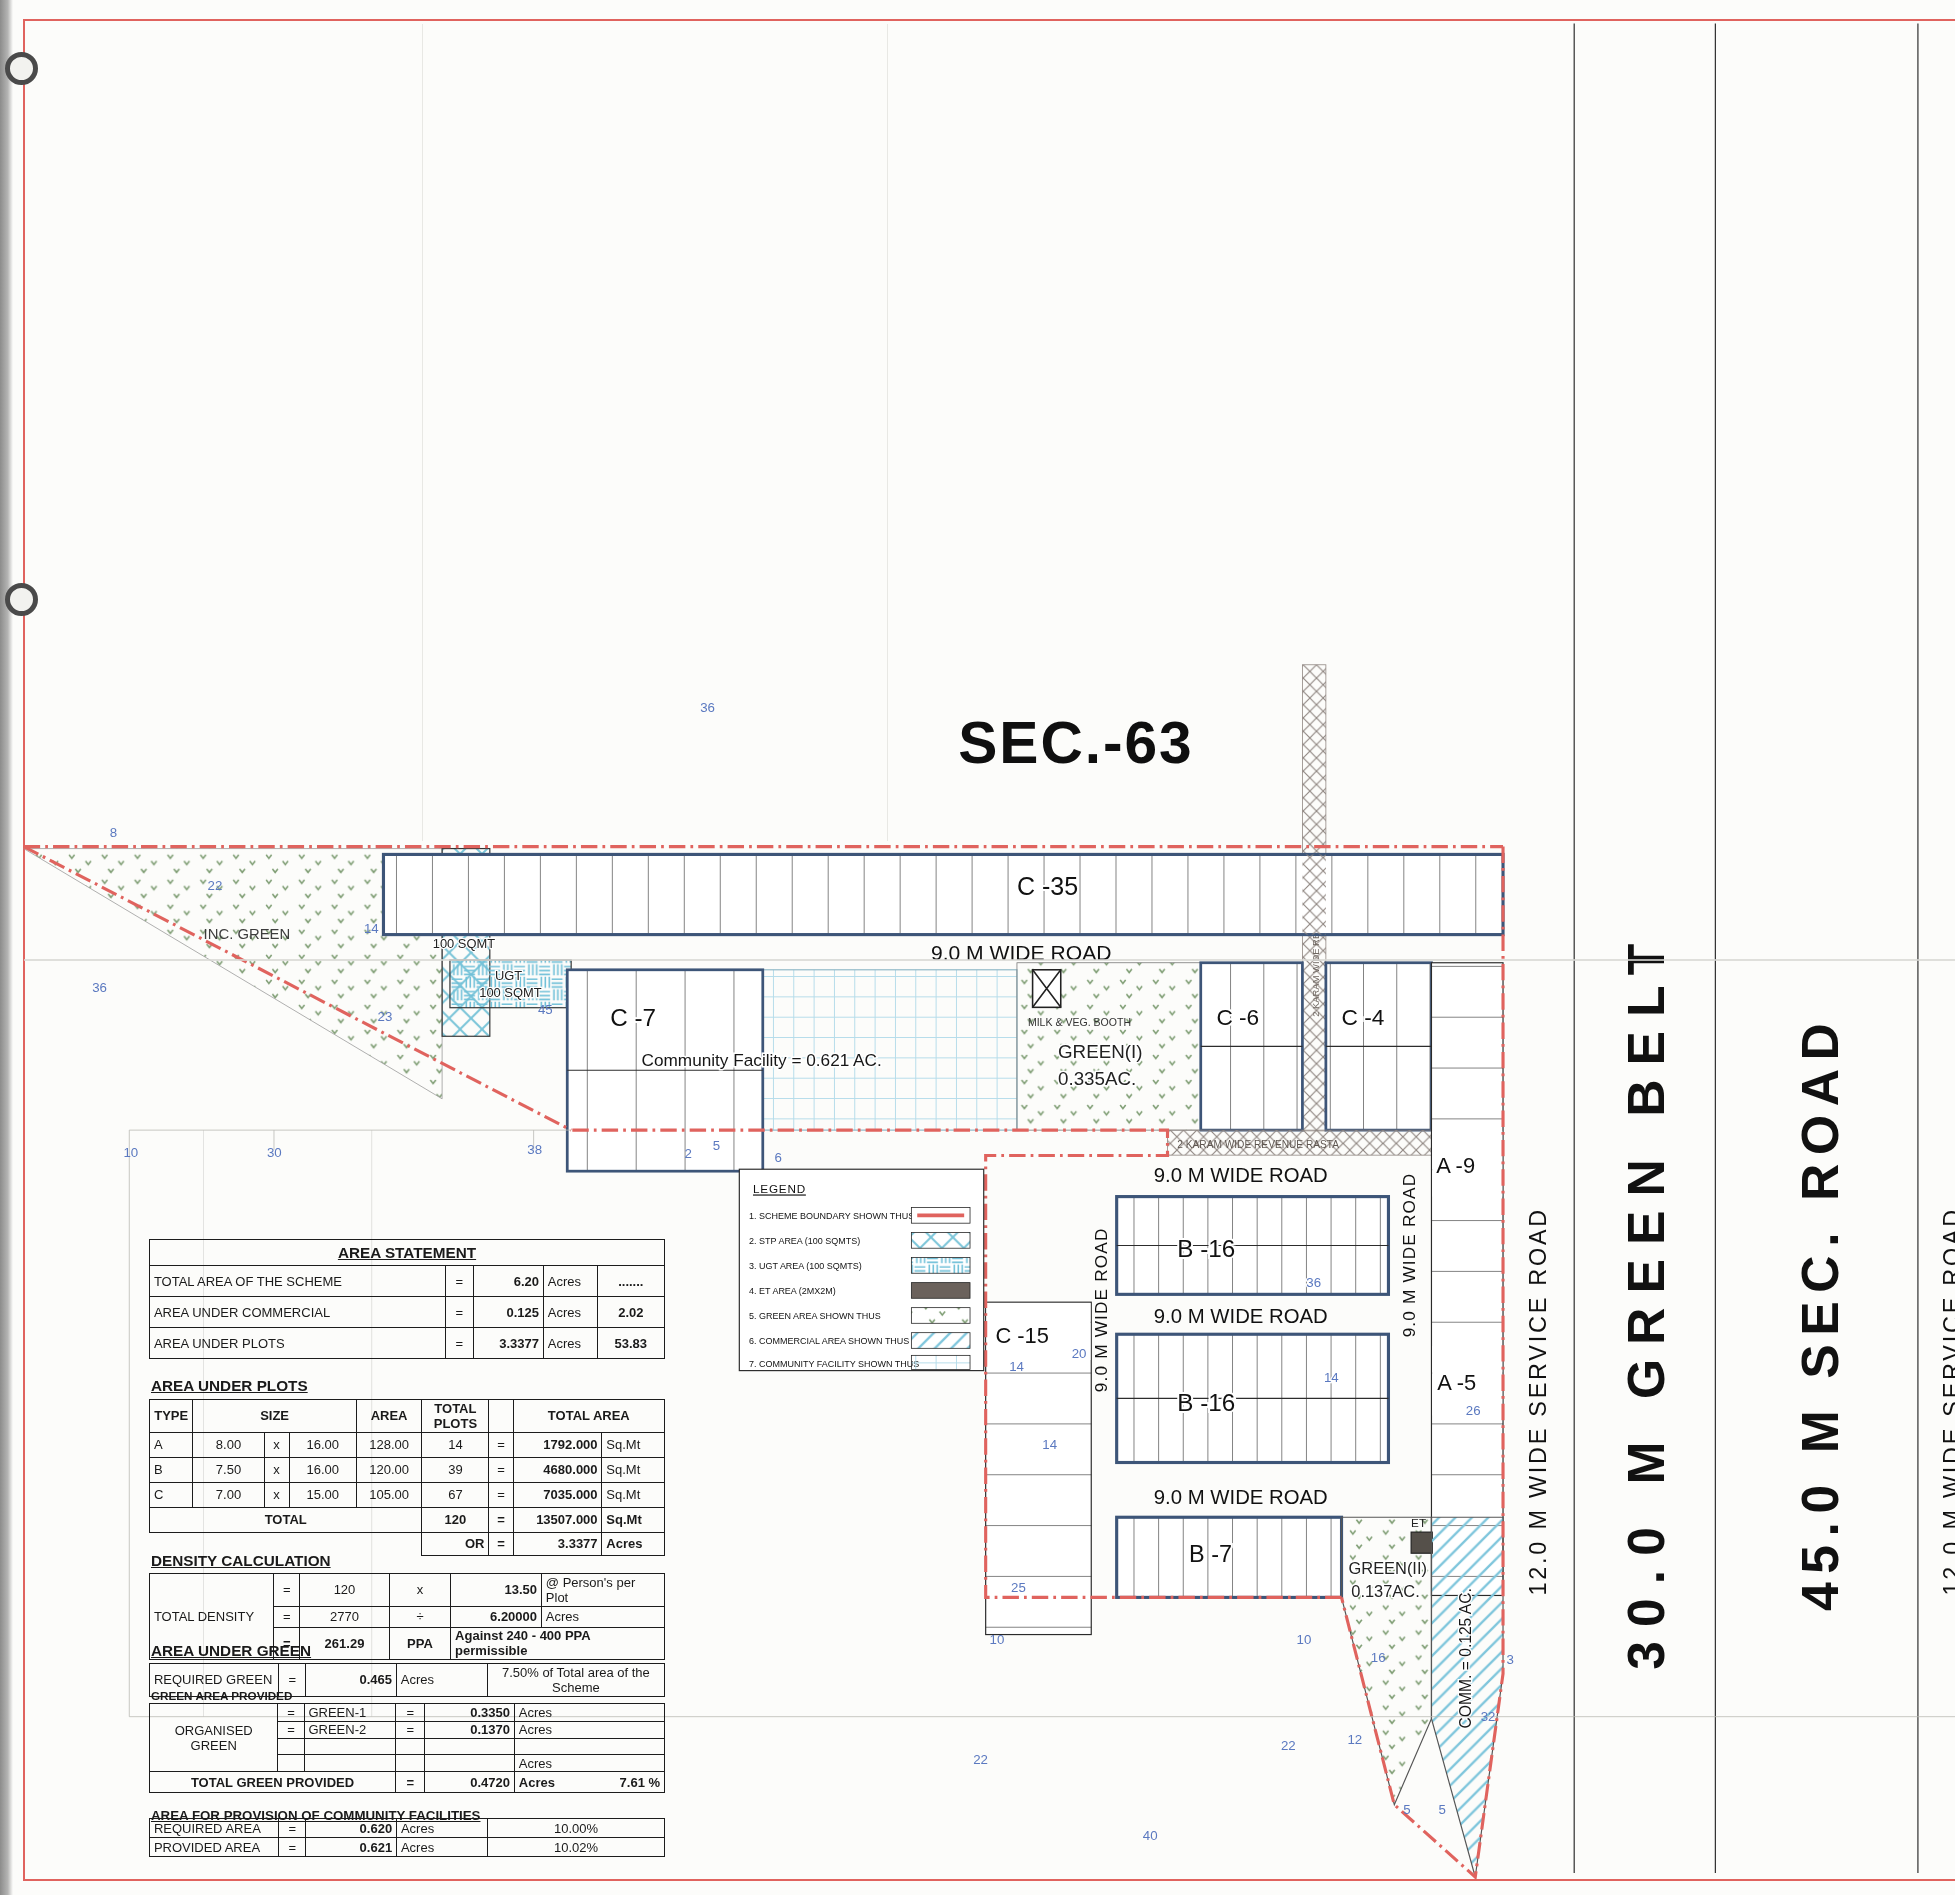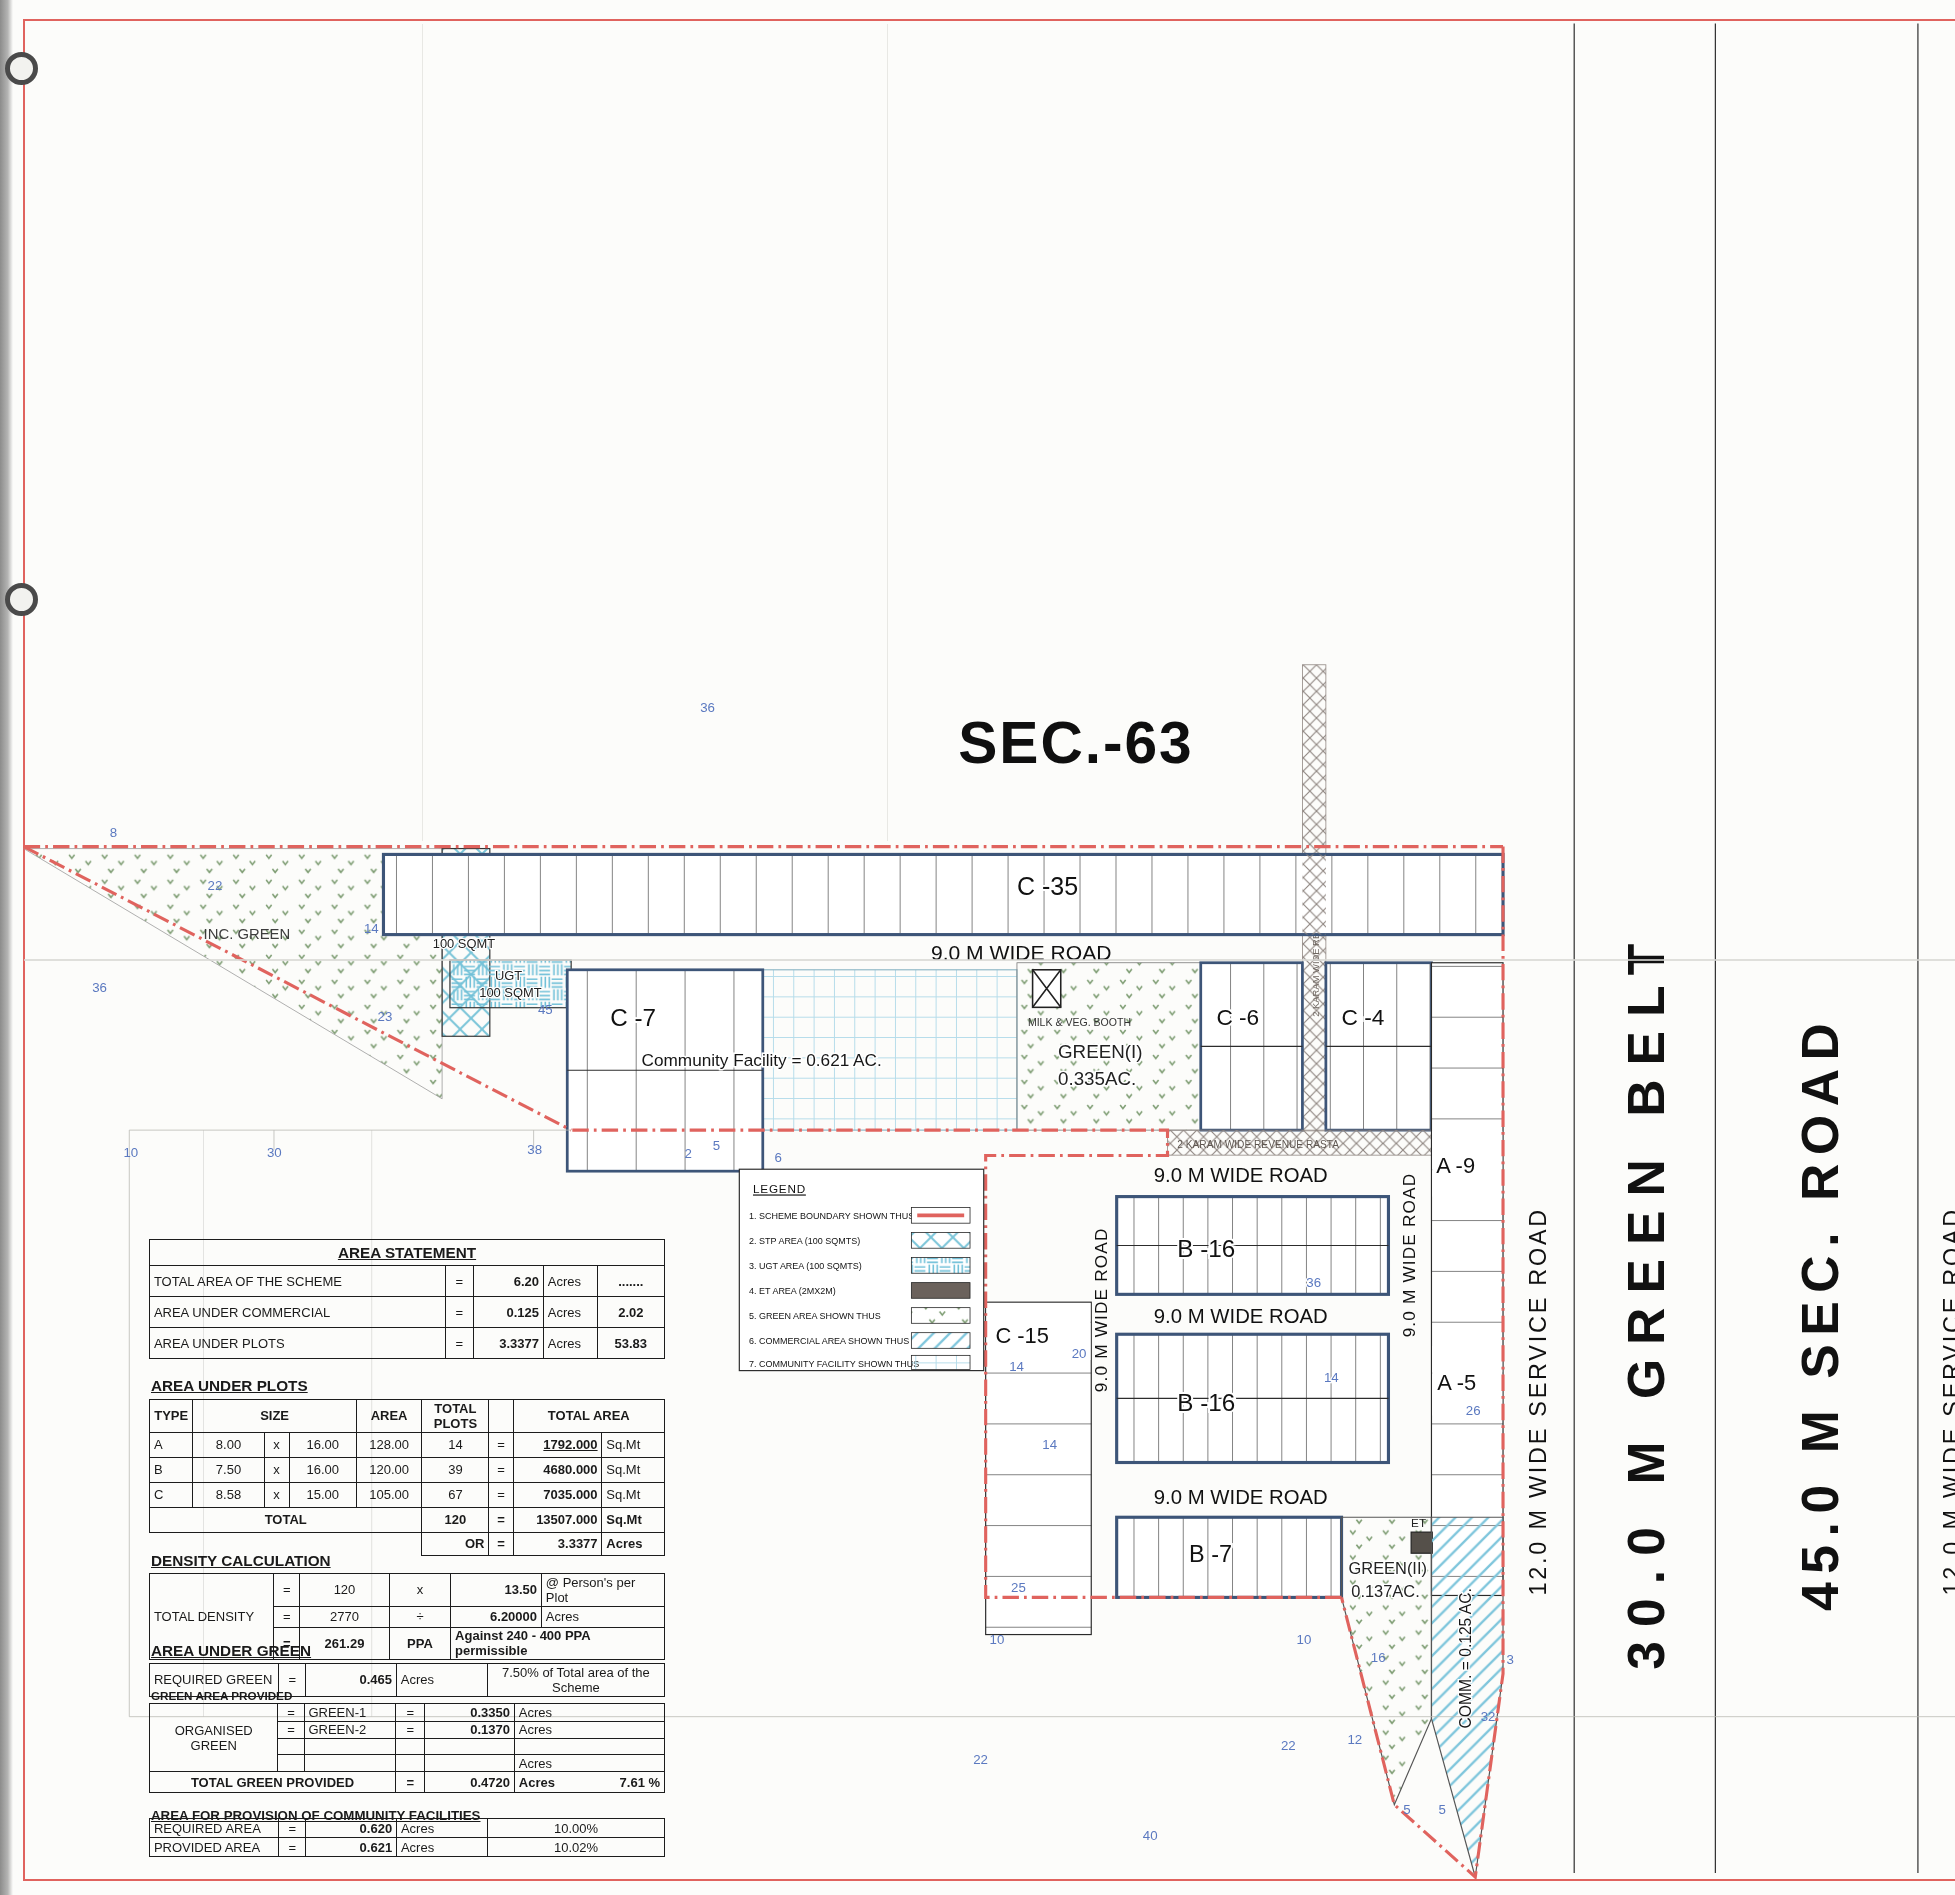--- a/index.html
+++ b/index.html
@@ -297,37 +297,37 @@
         <td colspan="2" class="c">TOTAL AREA</td>
       </tr>
       <tr style="height:25px;">
         <td>A</td>
             <td class="c" style="width:82px;">8.00</td>
         <td class="c" style="width:21.5px;">x</td>
             <td class="c" style="width:72px;">16.00</td>
         <td class="c">128.00</td>
             <td class="c">14</td>
         <td class="c">=</td>
-            <td class="v" style="width:90px;text-decoration:underline;">1792.000</td>
+            <td class="v" style="width:90px;">1792.000</td>
         <td style="width:63px;">Sq.Mt</td>
           </tr>
       <tr style="height:25px;">
         <td>B</td>
             <td class="c">7.50</td>
         <td class="c">x</td>
             <td class="c">16.00</td>
         <td class="c">120.00</td>
             <td class="c">39</td>
         <td class="c">=</td>
             <td class="v">4680.000</td>
         <td>Sq.Mt</td>
           </tr>
       <tr style="height:25px;">
         <td>C</td>
-            <td class="c">8.58</td>
+            <td class="c">7.00</td>
         <td class="c">x</td>
             <td class="c">15.00</td>
         <td class="c">105.00</td>
             <td class="c">67</td>
         <td class="c">=</td>
             <td class="v">7035.000</td>
         <td>Sq.Mt</td>
           </tr>
       <tr style="height:25px;" class="hd">
         <td colspan="5" class="c">TOTAL</td>

